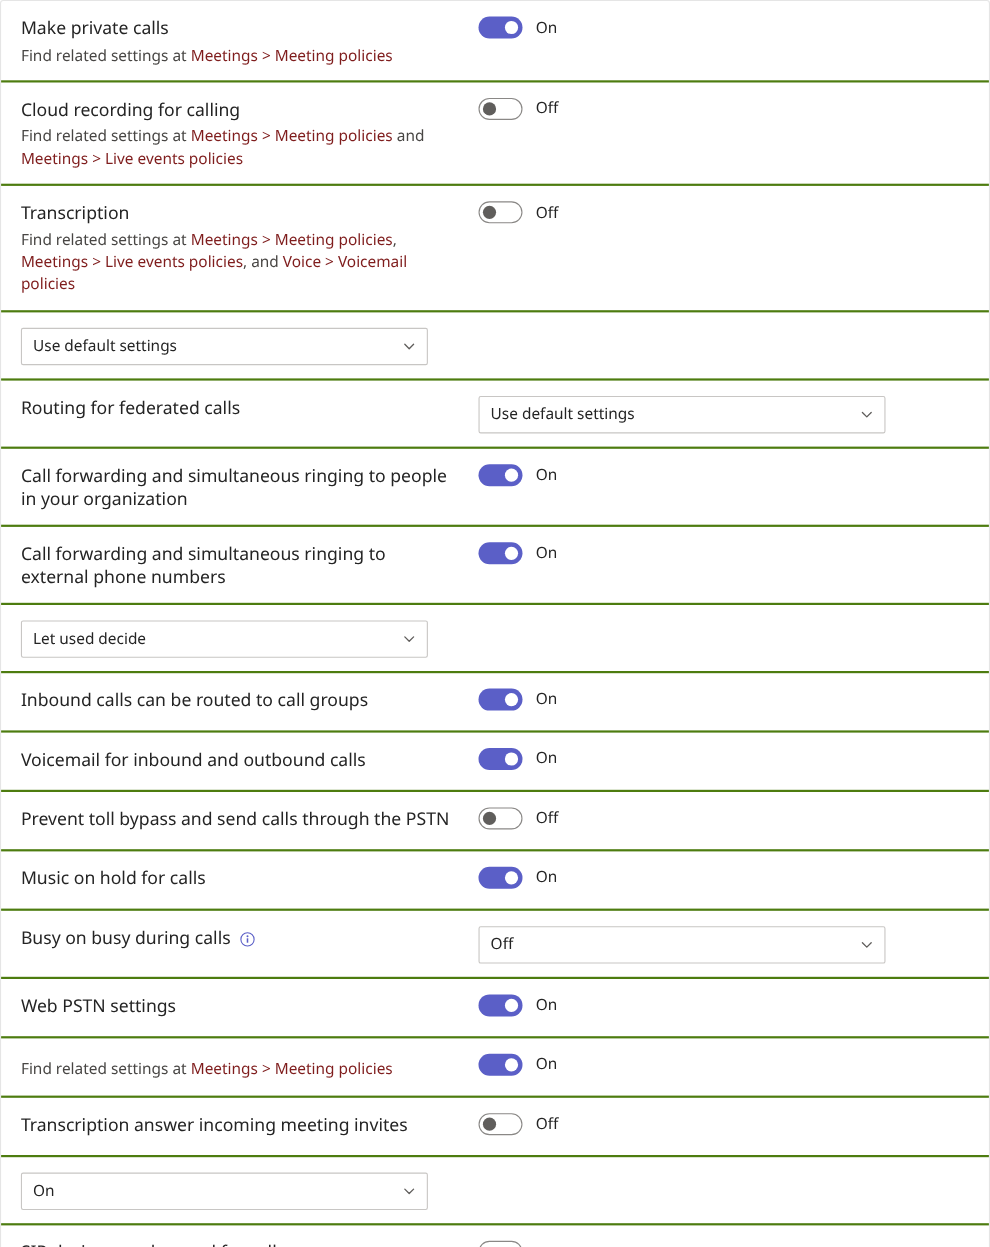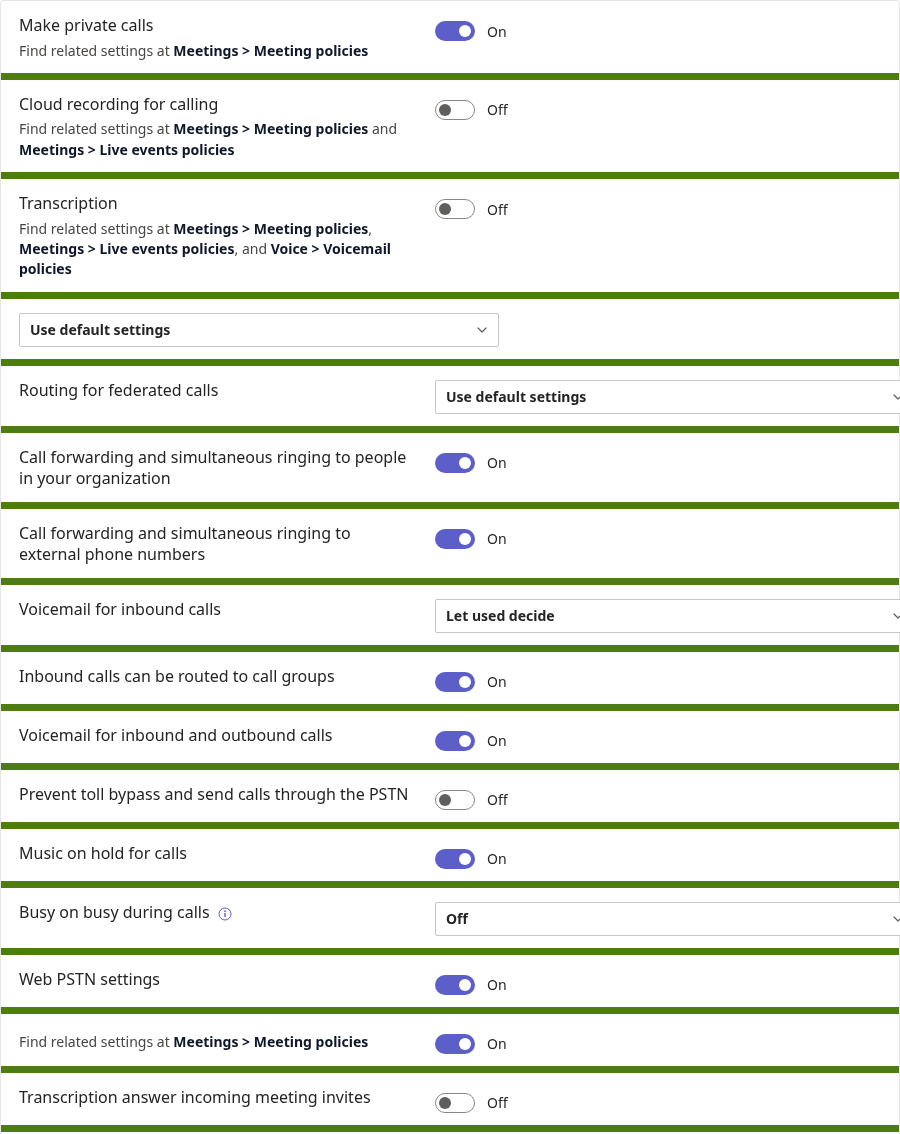--- a/index.html
+++ b/index.html
@@ -13,49 +13,48 @@
   }
   .panel {
     border:1px solid #e5e5e5;
     border-radius:3px;
     margin:0;
   }
   .row {
     display:flex;
     align-items:flex-start;
     padding:12px 18px;
-    border-bottom:7px solid #4d7c0f;
+    border-bottom:2px solid #4d7c0f;
   }
   .row:last-child { border-bottom:none; }
   .label-col {
     flex:0 0 416px;
     padding-right:20px;
     padding-top:2px;
   }
   .title {
     font-size:16px;
     font-weight:400;
     color:#242424;
     line-height:1.35;
   }
   .subtext {
     font-size:14px;
     color:#484644;
     margin-top:4px;
     line-height:1.45;
   }
   .subtext a {
-    color:#0f172a;
+    color:#7f1d1d;
     text-decoration:none;
-    font-weight:bold;
   }
   .ctrl-col {
     flex:1;
     display:flex;
-    align-items:flex-end;
+    align-items:flex-start;
     min-height:28px;
     padding-top:2px;
   }
   .toggle-wrap {
     display:flex;
     align-items:center;
     gap:12px;
   }
   .toggle {
     width:40px;
@@ -83,33 +82,32 @@
   .toggle.off .knob {
     background:#605e5c;
     left:3px;
     top:3px;
   }
   .toggle-label {
     font-size:14px;
     color:#242424;
   }
   .select {
-    width:480px;
+    width:370px;
     max-width:100%;
     height:34px;
     border:1px solid #c8c6c4;
     border-radius:2px;
     background:#fff;
     display:flex;
     align-items:center;
     padding:0 10px;
     justify-content:space-between;
     color:#242424;
     font-size:14px;
-    font-weight:bold;
   }
   .chev {
     width:12px; height:12px;
     display:inline-flex; align-items:center; justify-content:center;
   }
   .chev svg { stroke:#605e5c; }
   .info-icon {
     display:inline-flex;
     width:14px; height:14px;
     vertical-align:middle;
@@ -224,23 +222,20 @@
       <div class="toggle-wrap">
         <div class="toggle on">
             <div class="knob"></div>
           </div>
         <span class="toggle-label">On</span>
       </div>
     </div>
   </div>
 
   <div class="row">
-    <div class="label-col">
-      <div class="title">Voicemail for inbound calls</div>
-    </div>
     <div class="ctrl-col">
       <div class="select">
         <span>Let used decide</span>
         <span class="chev">
             <svg width="12" height="12" viewBox="0 0 12 12" fill="none">
               <path d="M2 4l4 4 4-4" stroke-width="1.2" stroke-linecap="round" stroke-linejoin="round"></path>
             </svg>
           </span>
       </div>
     </div>

